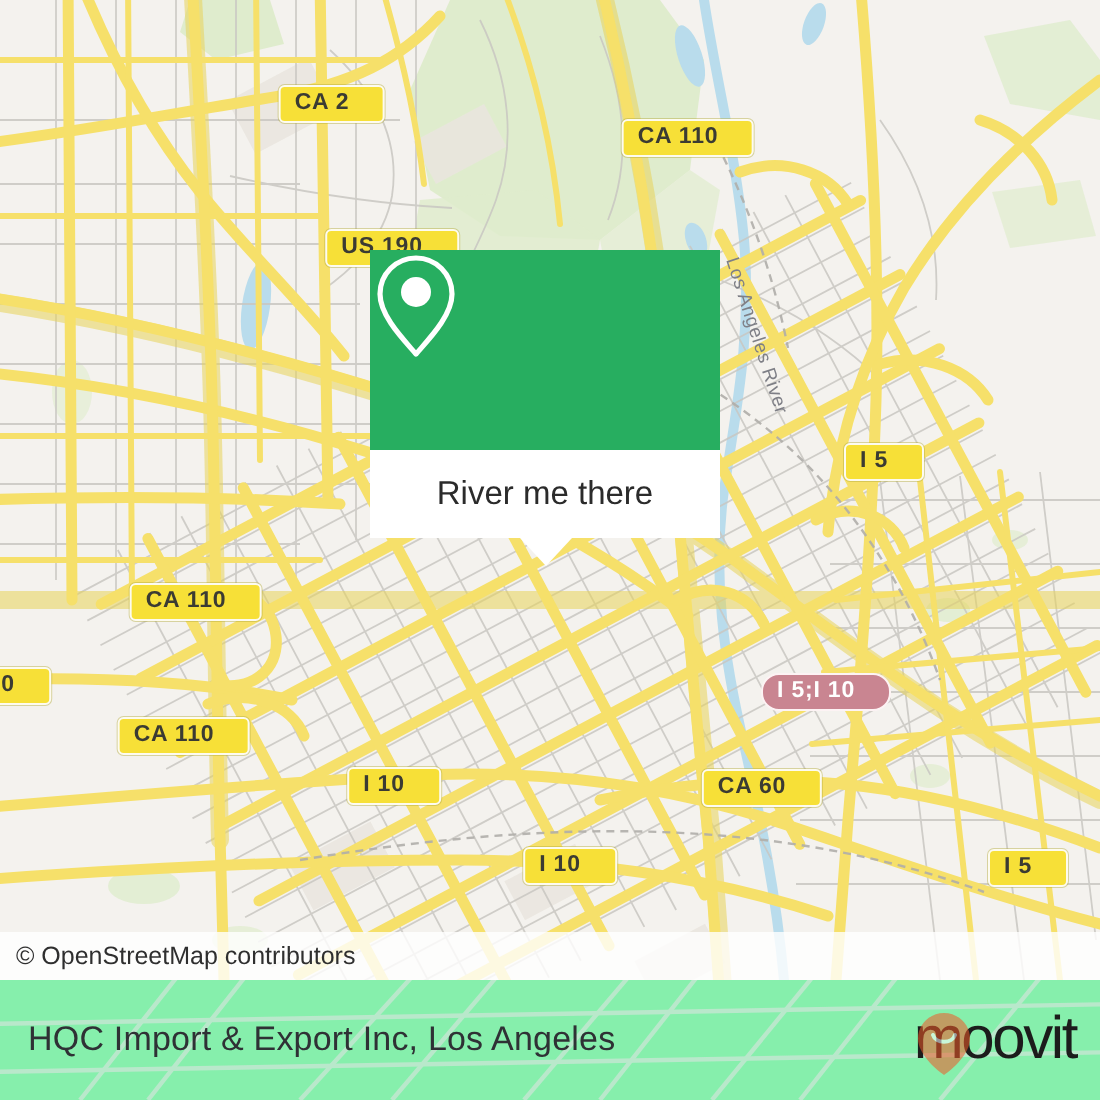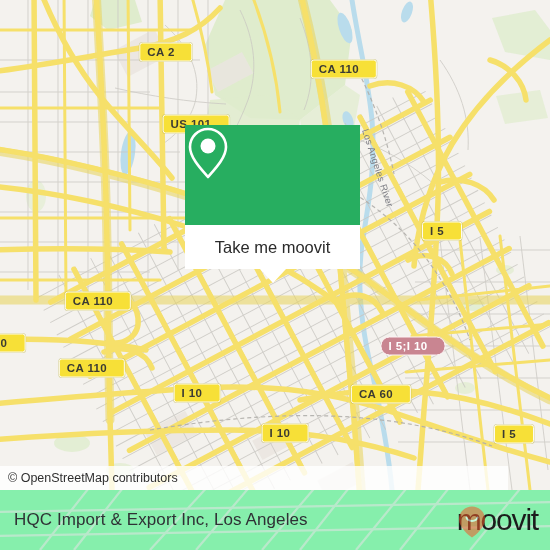--- a/index.html
+++ b/index.html
@@ -19,21 +19,21 @@
           padding:2px 17px 3px 7px;line-height:12px;white-space:nowrap;
           box-shadow:0 0 0 .5px rgba(180,170,60,.45);}
   .shield.rose{background:#c98591;border-color:#fdf3f4;color:#fff;border-radius:9px;
                box-shadow:none;}
 
   
   .river-label{position:absolute;transform-origin:50% 50%;
                color:#7e7f86;font-size:9.5px;white-space:nowrap;letter-spacing:.3px;}
 
   
-  #attribution{position:absolute;left:0;bottom:0;width:508px;height:24px;
+  #attribution{position:absolute;left:0;bottom:0;width:550px;height:24px;
                background:rgba(255,255,255,.80);display:flex;align-items:center;}
   #attribution span{font-size:12.5px;color:#2f2f2f;padding-left:8px;}
 
   
   #popup{position:absolute;left:185px;top:125px;width:175px;}
   #popup-top{height:100px;background:#27ae60;display:flex;align-items:center;
              justify-content:center;}
   #popup-bottom{height:44px;background:#fff;display:flex;align-items:center;
                 justify-content:center;}
   #popup-bottom span{font-size:16.5px;color:#2b2b2b;}
@@ -274,21 +274,21 @@
           <path d="M330,180 C362,196 392,218 416,246 C440,274 458,306 470,340"></path>
           <path d="M150,430 C210,420 270,414 330,416 C388,418 444,428 492,446"></path>
           <path d="M352,60 C372,96 386,134 394,174"></path>
         </g>
       </g>
     </svg>
 
     <div id="shield-layer">
         <div class="shield" style="left: 166px; top: 52px;">CA 2</div>
         <div class="shield" style="left: 344px; top: 69px;">CA 110</div>
-        <div class="shield" style="left: 196px; top: 124px;">US 101</div>
+        <div class="shield" style="left: 196px; top: 124px;">US 190</div>
         <div class="shield" style="left: 98px; top: 301px;">CA 110</div>
         <div class="shield" style="left: 92px; top: 368px;">CA 110</div>
         <div class="shield" style="left: 442px; top: 231px;">I 5</div>
         <div class="shield rose" style="left: 413px; top: 346px;">I 5;I 10</div>
         <div class="shield" style="left: 197px; top: 393px;">I 10</div>
         <div class="shield" style="left: 285px; top: 433px;">I 10</div>
         <div class="shield" style="left: 381px; top: 394px;">CA 60</div>
         <div class="shield" style="left: 514px; top: 434px;">I 5</div>
         <div class="shield" style="left: 2px; top: 343px;">I 10</div>
       </div>
@@ -296,21 +296,21 @@
     <div class="river-label" id="river-label" style="left:378px; top:168px; transform:translate(-50%,-50%) rotate(72deg);">Los Angeles River</div>
 
     <div id="popup">
       <div id="popup-top">
         <svg width="46" height="56" viewBox="0 0 46 56">
           <path d="M23 4 C13 4 5 12 5 22 C5 33 17 45 23 52 C29 45 41 33 41 22 C41 12 33 4 23 4 Z" fill="none" stroke="#ffffff" stroke-width="2.6" stroke-linejoin="round"></path>
           <circle cx="23" cy="21" r="7.5" fill="#ffffff"></circle>
         </svg>
       </div>
       <div id="popup-bottom">
-        <span>Take me moovit</span>
+        <span>River me there</span>
       </div>
       <div id="popup-tail"></div>
     </div>
 
     <div id="attribution">
       <span>© OpenStreetMap contributors</span>
     </div>
   </div>
 
   <div id="footer">

